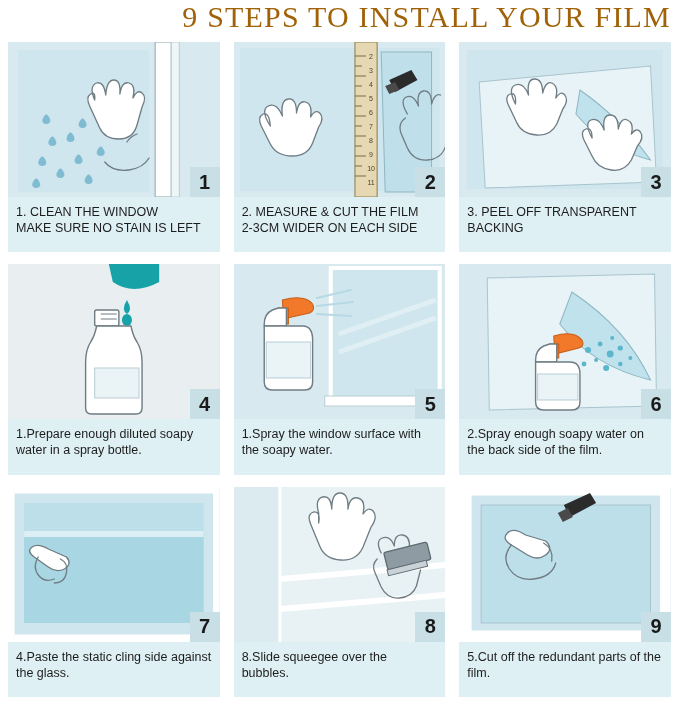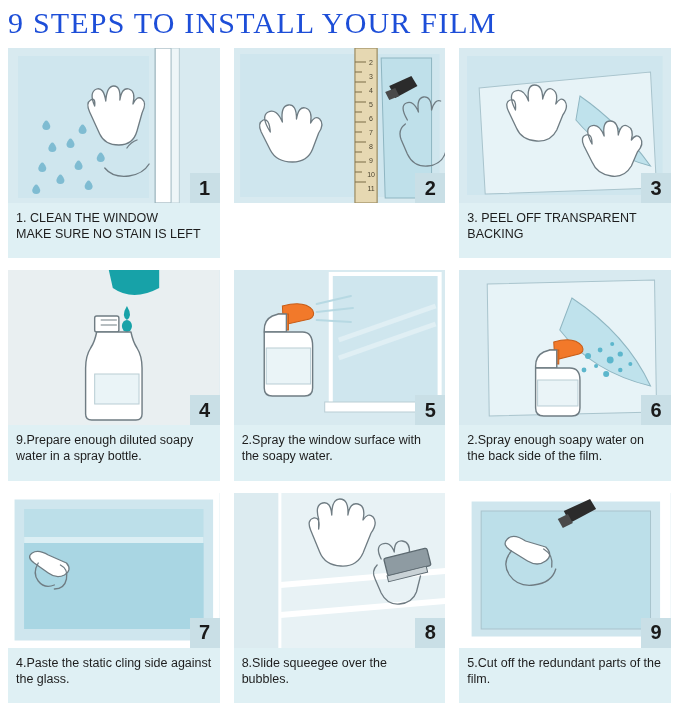--- a/index.html
+++ b/index.html
@@ -15,26 +15,25 @@
     overflow: hidden;
   }
   .page {
     position: relative;
     width: 679px;
     height: 721px;
     box-sizing: border-box;
     padding: 0 8px;
   }
   .title {
-    text-align: left;
+    text-align: right;
     font-family: "Liberation Serif", serif;
     font-size: 30px;
     letter-spacing: 1.2px;
-    color: #1d4ed8;
-    padding-top: 6px;
+    color: #a16207;
     padding-bottom: 8px;
     font-weight: 400;
     white-space: nowrap;
   }
   .grid {
     display: grid;
     grid-template-columns: repeat(3, 1fr);
     grid-template-rows: repeat(3, 1fr);
     gap: 12px 14px;
     width: 100%;
@@ -163,20 +162,22 @@
             <path d="M150 44 l10 -4 l4 8 l-10 4 z" fill="#4a4a4a"></path>
           </g>
           <g fill="#ffffff" stroke="#6f7c83" stroke-width="1.3" stroke-linejoin="round" stroke-linecap="round">
             <path d="M36 84 q-10 -16 -2 -20 q8 -4 14 10 q-2 -16 6 -17 q8 -1 8 14 q2 -13 9 -11 q7 2 5 15 q4 -8 9 -4 q5 5 -1 14 l-6 16 q-5 13 -20 13 q-16 0 -22 -12 l-9 -18 q-4 -9 2 -12 q6 -2 7 12z"></path>
             <path d="M172 72 q-8 -14 -1 -17 q7 -3 12 9 q-2 -14 5 -15 q8 -1 8 13 q3 -11 9 -9" fill="none"></path>
             <path d="M170 76 q-8 6 -4 16 l6 14 q6 13 20 12 q14 -1 18 -14" fill="none"></path>
           </g>
         </svg>
         <div class="badge">2</div>
       </div>
+      <div class="caption upper">2. MEASURE &amp; CUT THE FILM
+2-3cm wider on each side</div>
     </div>
 
     <div class="card">
       <div class="art">
         <svg viewBox="0 0 210 155" preserveAspectRatio="none">
           <rect x="0" y="0" width="210" height="155" fill="#d8eaf0"></rect>
           <rect x="8" y="8" width="194" height="139" fill="#cfe6ee"></rect>
           <path d="M20 40 L190 24 L196 140 L26 146 Z" fill="#e7f3f7" stroke="#a9c4cd" stroke-width="1"></path>
           <path d="M120 48 q40 28 70 70 q-46 -12 -74 -46 z" fill="#bfe2ec" stroke="#8fb6c2" stroke-width="1"></path>
           <g fill="#ffffff" stroke="#6f7c83" stroke-width="1.3" stroke-linejoin="round" stroke-linecap="round">
@@ -199,21 +200,21 @@
           <g stroke="#6f7c83" stroke-width="1.4" fill="#ffffff" stroke-linejoin="round">
             <rect x="86" y="46" width="24" height="16" rx="2"></rect>
             <path d="M88 62 q-2 10 -6 16 q-5 8 -5 20 l0 46 q0 6 6 6 l44 0 q6 0 6 -6 l0 -46 q0 -12 -5 -20 q-4 -6 -6 -16 z"></path>
             <line x1="92" y1="50" x2="108" y2="50" stroke-width="1"></line>
             <line x1="92" y1="55" x2="108" y2="55" stroke-width="1"></line>
           </g>
           <rect x="86" y="104" width="44" height="30" fill="#eaf4f7" stroke="#b9cdd4" stroke-width="1"></rect>
         </svg>
         <div class="badge">4</div>
       </div>
-      <div class="caption">9.Prepare enough diluted soapy water in a spray bottle.</div>
+      <div class="caption">1.Prepare enough diluted soapy water in a spray bottle.</div>
     </div>
 
     <div class="card">
       <div class="art">
         <svg viewBox="0 0 210 155" preserveAspectRatio="none">
           <rect x="0" y="0" width="210" height="155" fill="#d8eaf0"></rect>
           <rect x="96" y="4" width="108" height="136" fill="#cfe6ee" stroke="#ffffff" stroke-width="4"></rect>
           <g stroke="#e2f1f5" stroke-width="5" opacity="0.9">
             <line x1="104" y1="70" x2="200" y2="36"></line>
             <line x1="104" y1="88" x2="200" y2="54"></line>
@@ -229,21 +230,21 @@
           </g>
           <rect x="32" y="78" width="44" height="36" fill="#eaf4f7" stroke="#b9cdd4" stroke-width="1"></rect>
           <g stroke="#b7d9e3" stroke-width="2" stroke-linecap="round">
             <line x1="82" y1="34" x2="116" y2="26"></line>
             <line x1="82" y1="42" x2="118" y2="38"></line>
             <line x1="82" y1="50" x2="116" y2="52"></line>
           </g>
         </svg>
         <div class="badge">5</div>
       </div>
-      <div class="caption">2.Spray the window surface with the soapy water.</div>
+      <div class="caption">1.Spray the window surface with the soapy water.</div>
     </div>
 
     <div class="card">
       <div class="art">
         <svg viewBox="0 0 210 155" preserveAspectRatio="none">
           <rect x="0" y="0" width="210" height="155" fill="#d8eaf0"></rect>
           <path d="M28 14 L194 10 L196 142 L30 146 Z" fill="#e7f3f7" stroke="#a9c4cd" stroke-width="1"></path>
           <path d="M112 28 q54 36 78 88 q-58 -14 -90 -56 z" fill="#bfe2ec" stroke="#8fb6c2" stroke-width="1"></path>
           <g fill="#5cb6cc">
             <circle cx="128" cy="86" r="3"></circle>

